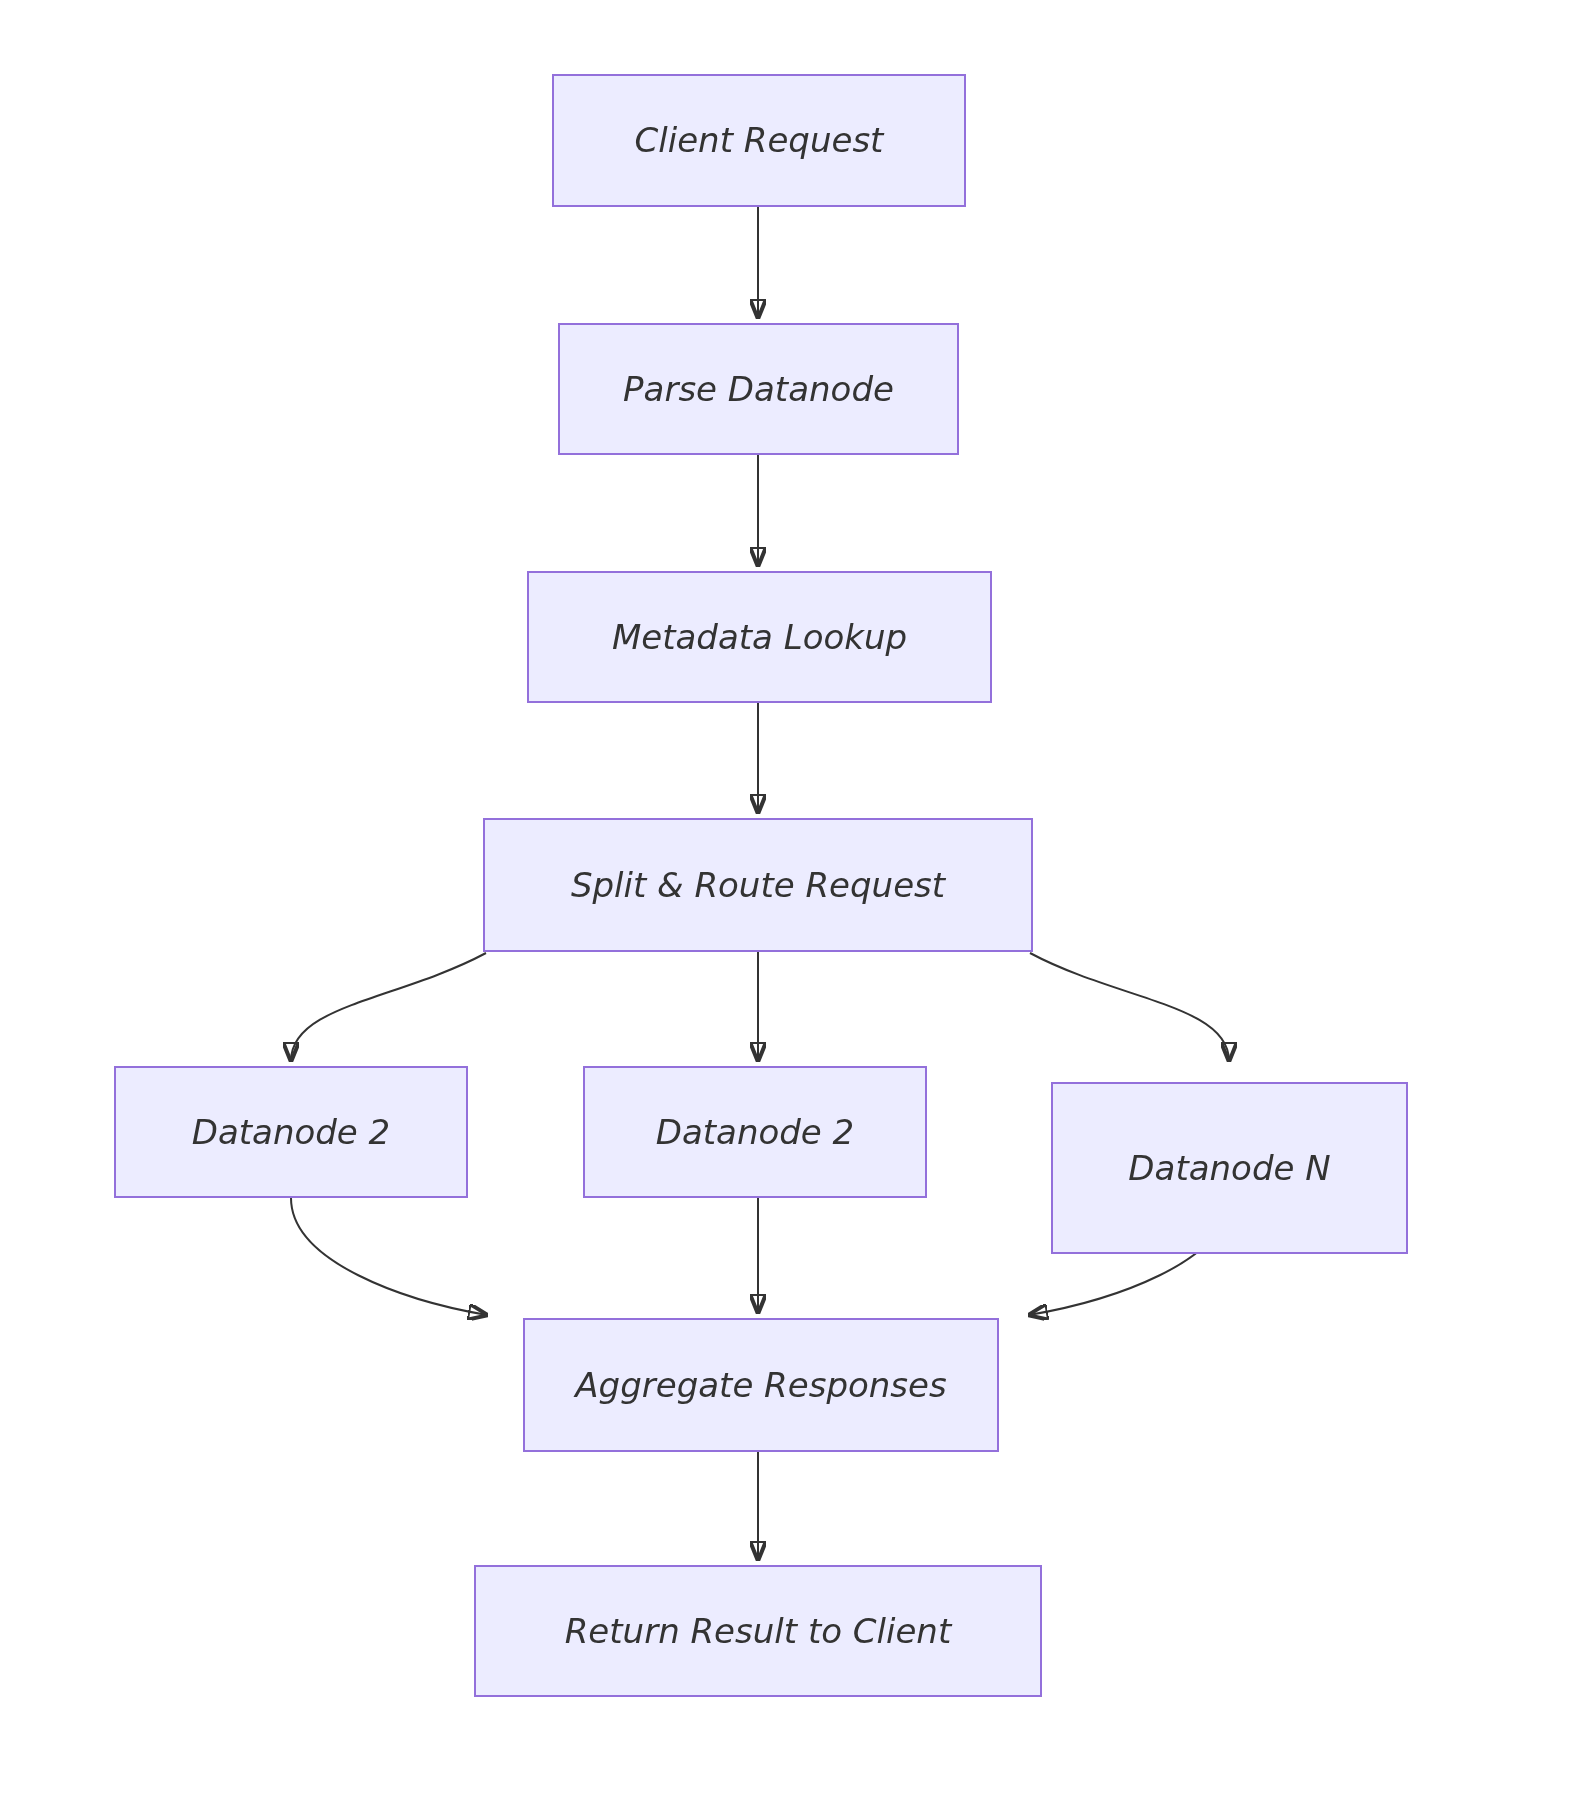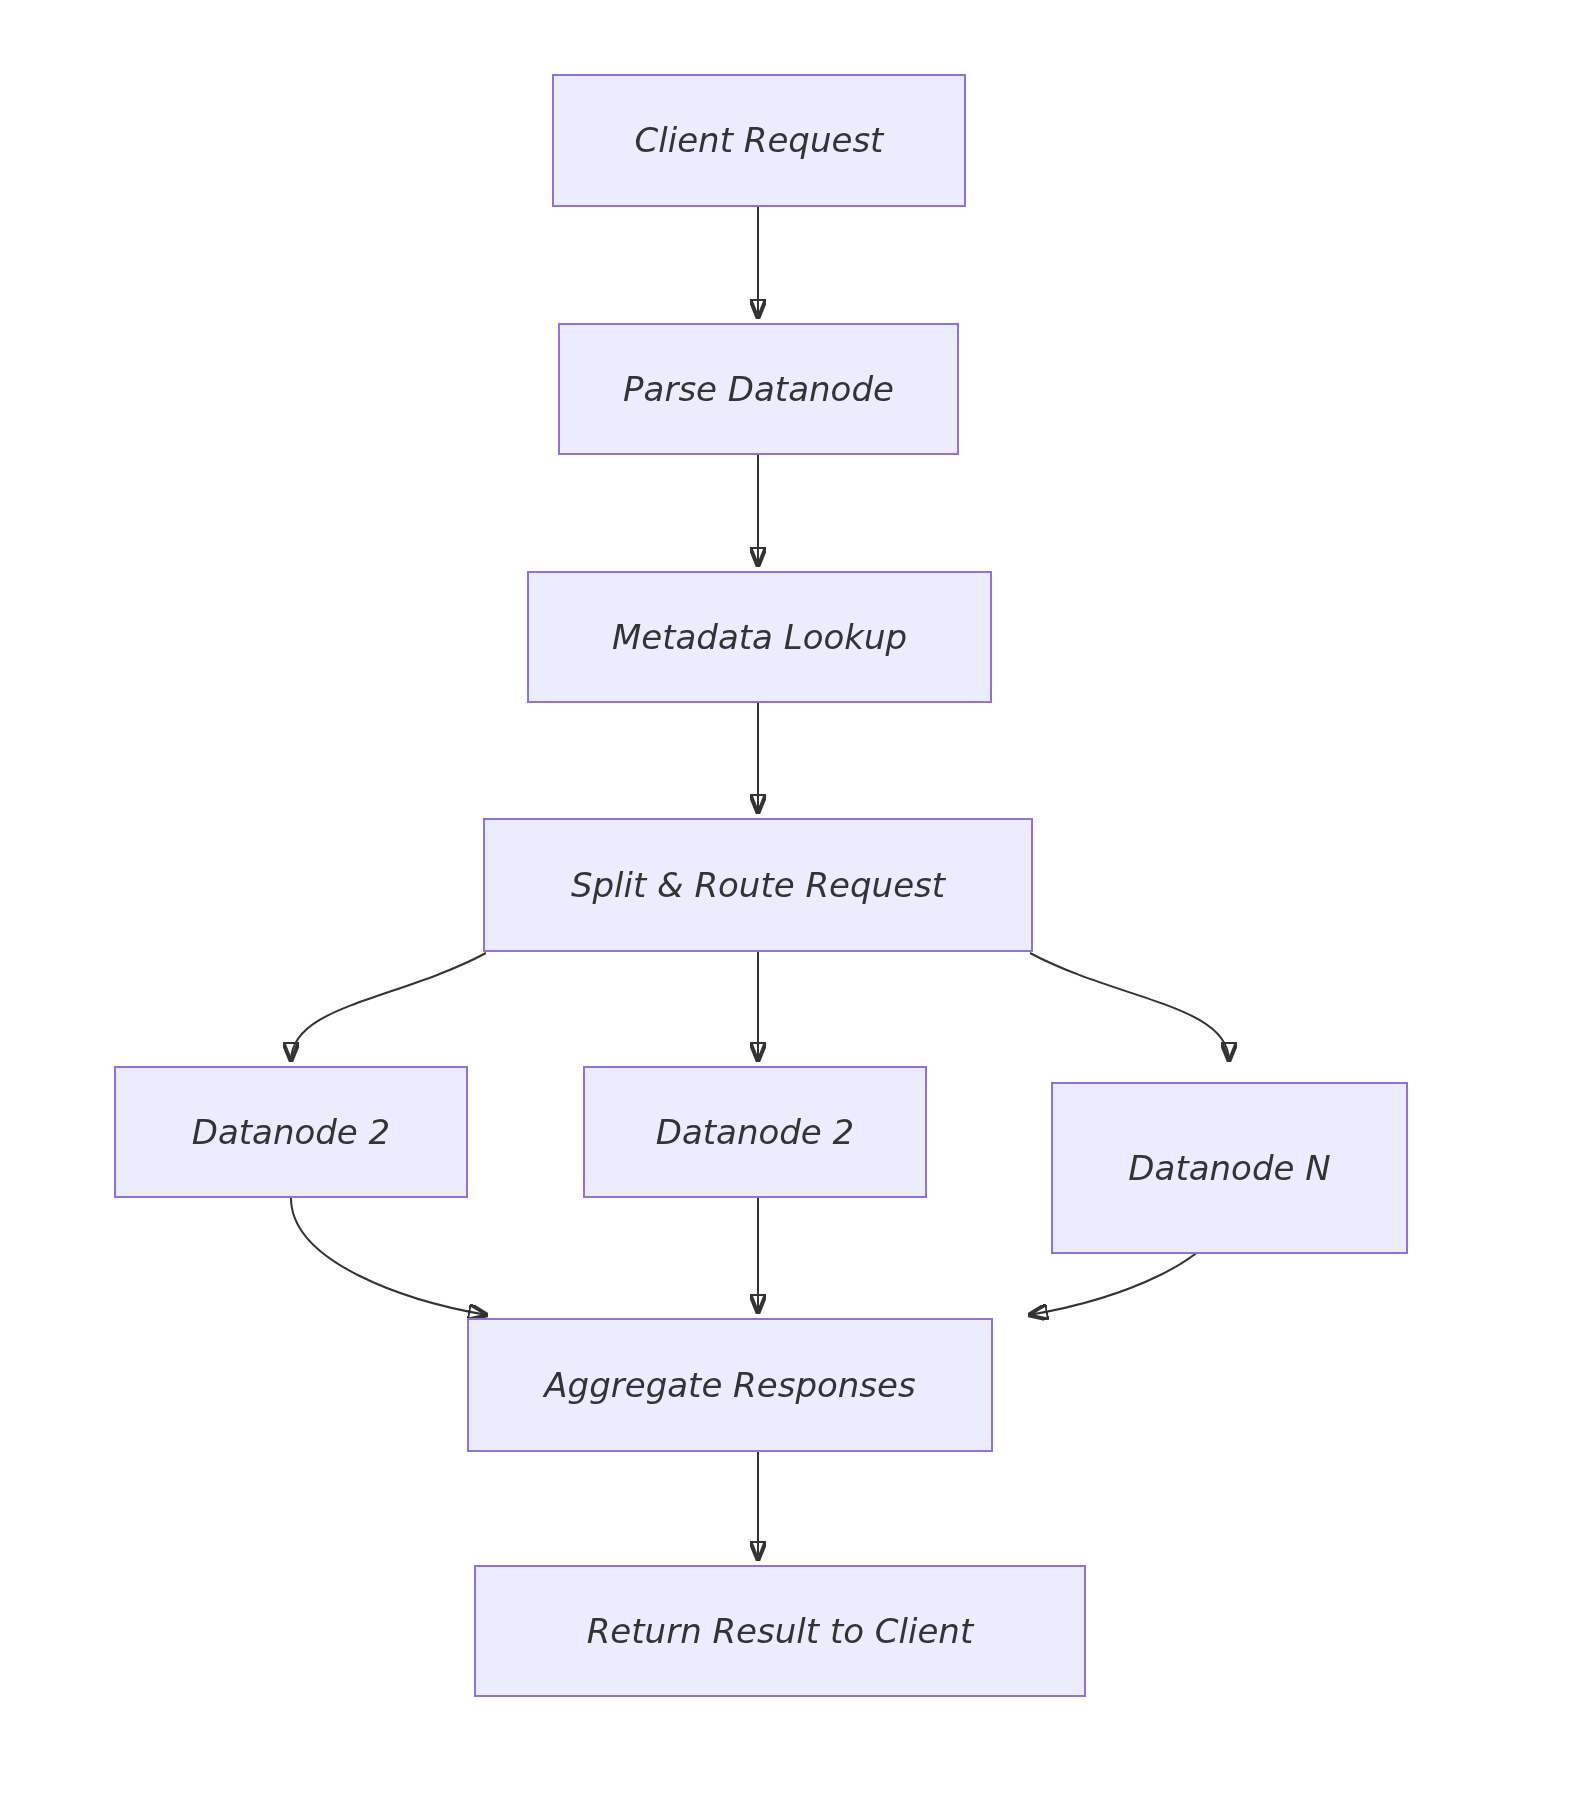--- a/index.html
+++ b/index.html
@@ -32,22 +32,22 @@
     font-style:italic;
   }
   
   #node-client   {left:552px;  top:74px;   width:414px; height:133px;}
   #node-parse    {left:558px;  top:323px;  width:401px; height:132px;}
   #node-metadata {left:527px;  top:571px;  width:465px; height:132px;}
   #node-split    {left:483px;  top:818px;  width:550px; height:134px;}
   #node-datanode1{left:114px;  top:1066px; width:354px; height:132px;}
   #node-datanode2{left:583px;  top:1066px; width:344px; height:132px;}
   #node-datanodeN{left:1051px; top:1066px; width:357px; height:172px;margin-top:16px;}
-  #node-aggregate{left:467px;  top:1318px; width:526px; height:134px;}
-  #node-return   {left:474px;  top:1565px; width:612px; height:132px;}
+  #node-aggregate{left:523px;  top:1318px; width:476px; height:134px;}
+  #node-return   {left:474px;  top:1565px; width:568px; height:132px;}
 </style>
 </head>
 <body>
 
 <div class="canvas">
 
   <svg class="edges" viewBox="0 0 1572 1820" xmlns="http://www.w3.org/2000/svg">
     <defs>
       <marker id="arrow" viewBox="0 0 10 8" refX="9.5" refY="4" markerUnits="userSpaceOnUse" markerWidth="20" markerHeight="16" orient="auto">
         <path d="M0,0 L10,4 L0,8 Z" fill="#333333"></path>

